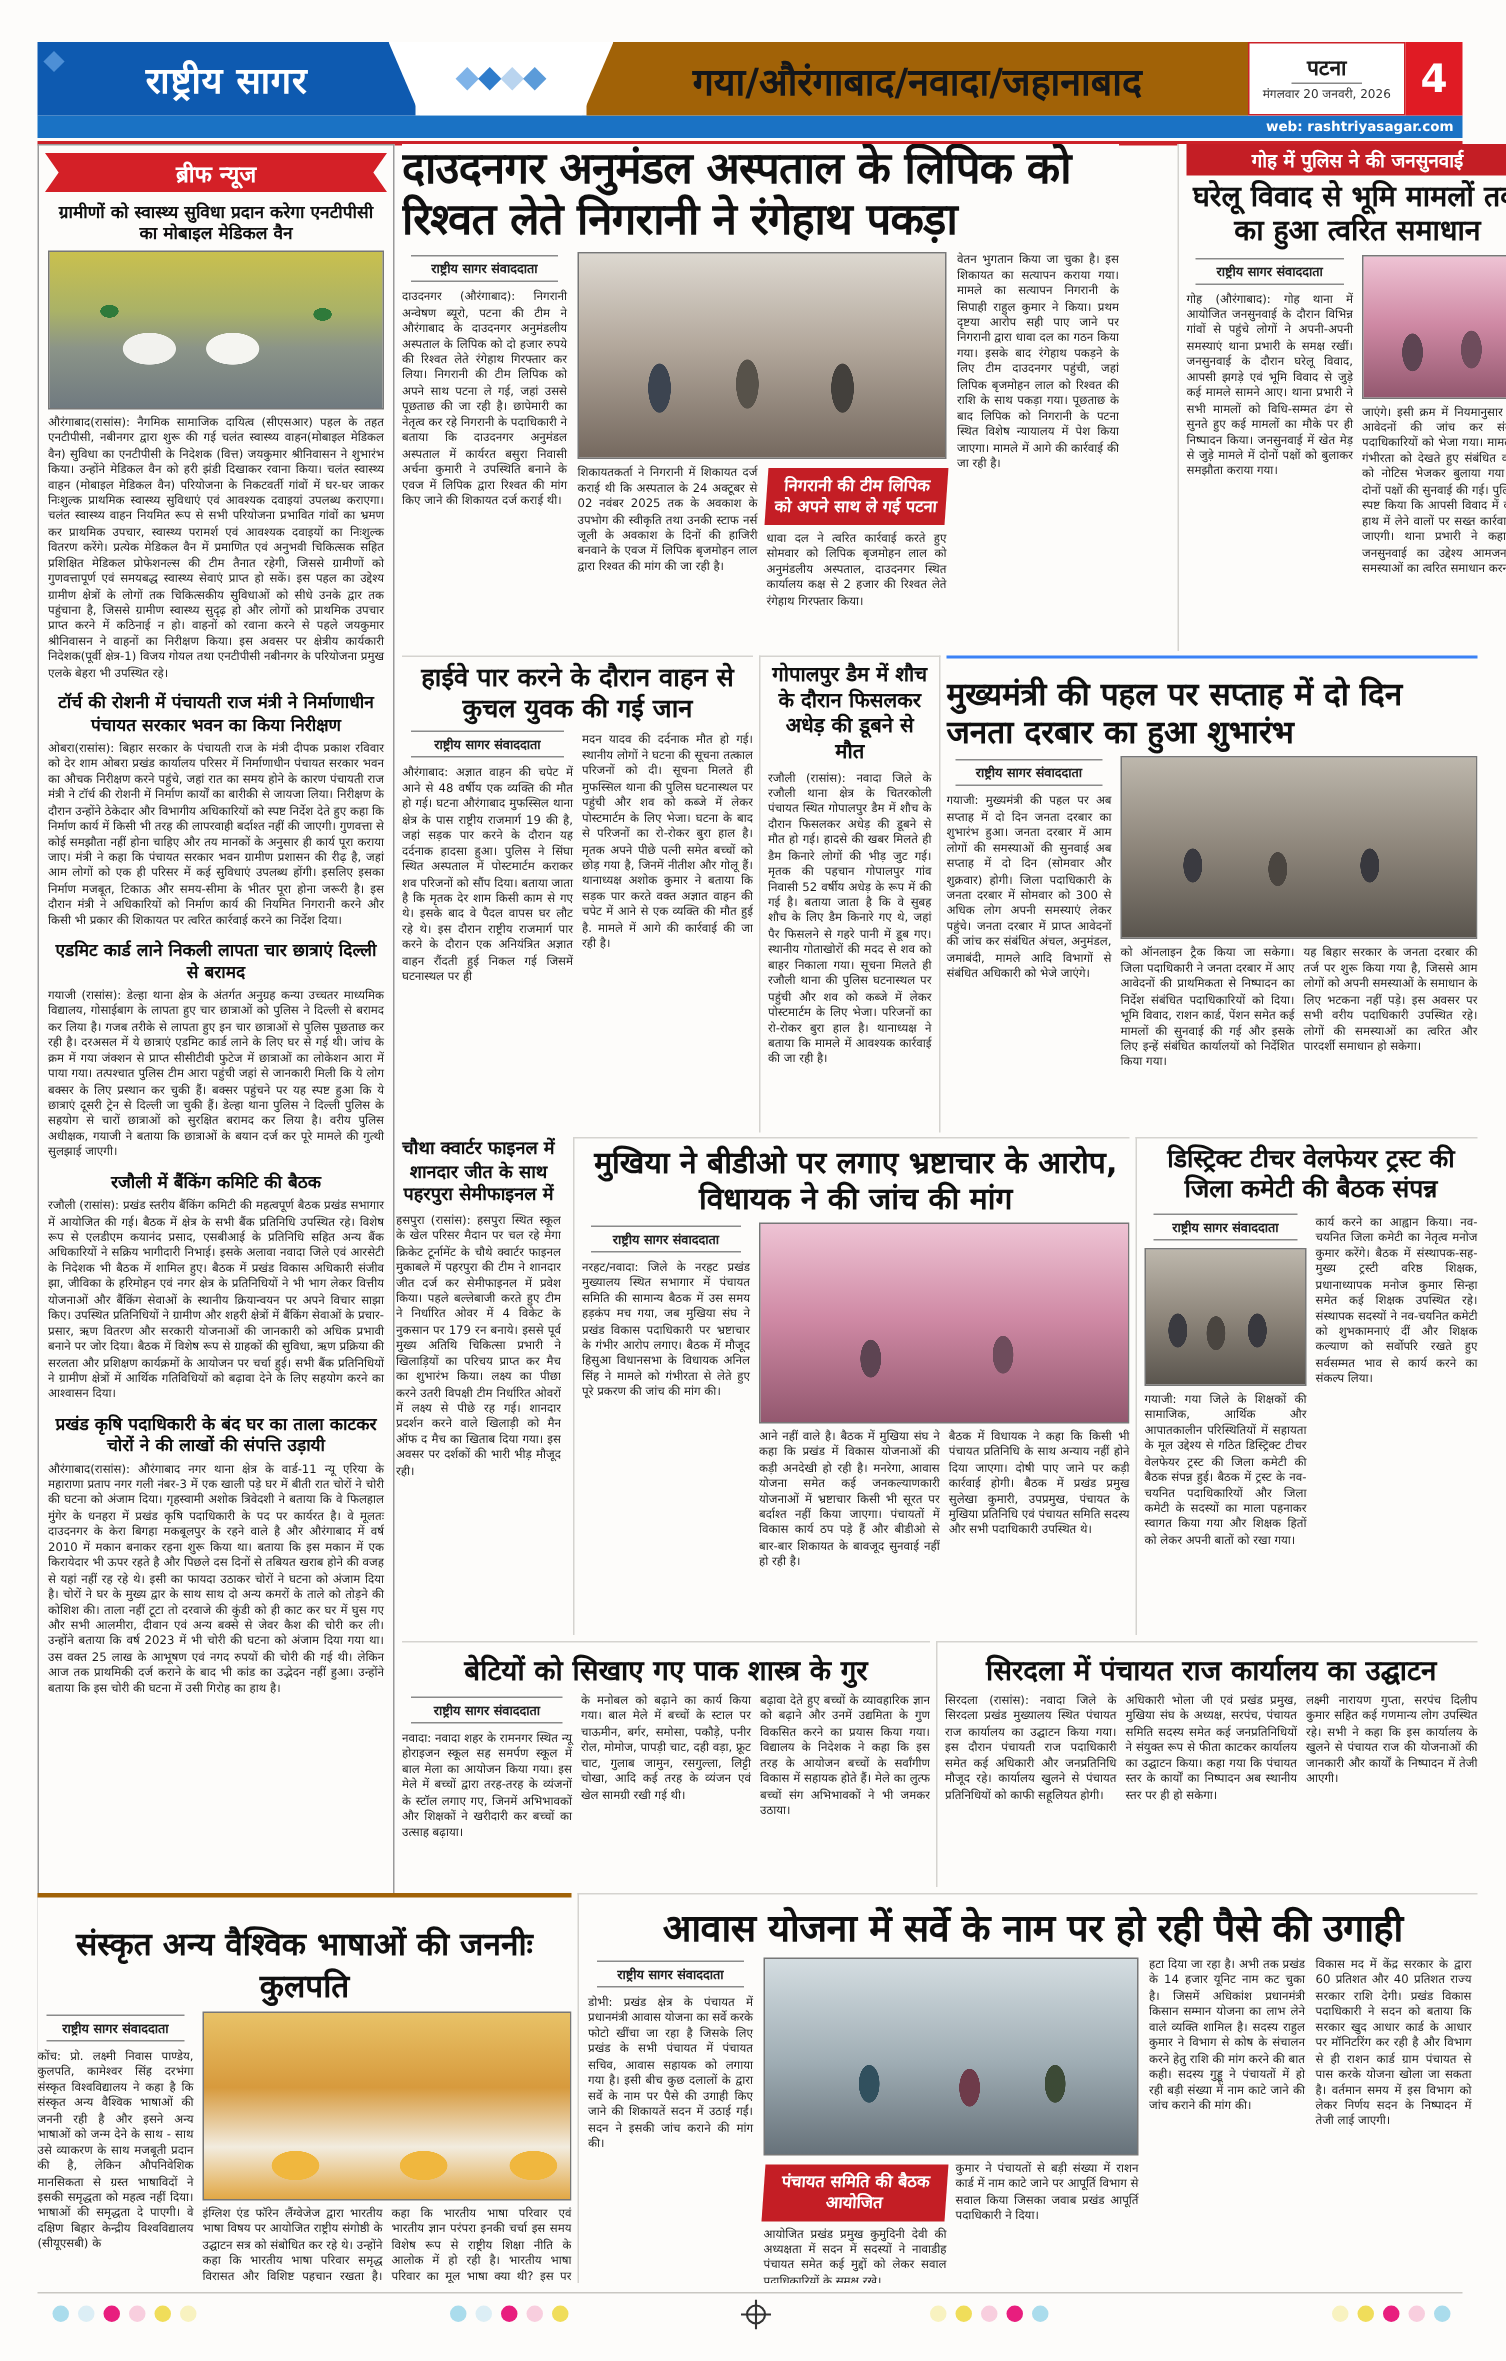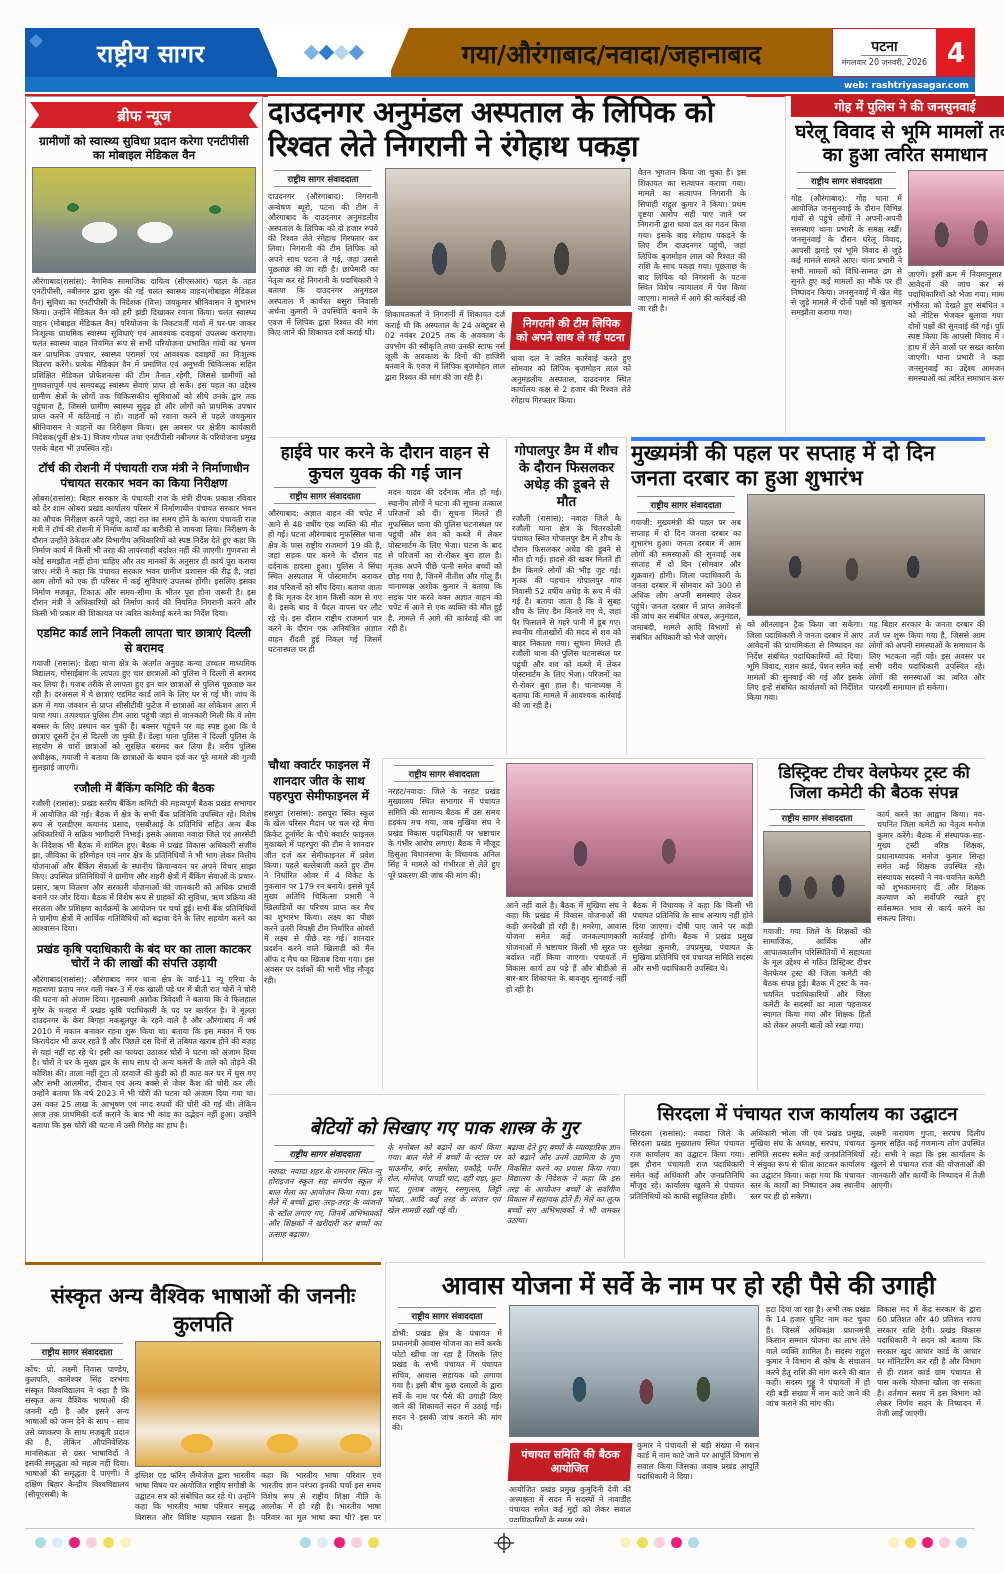--- a/index.html
+++ b/index.html
@@ -79,31 +79,31 @@
   
   #st-daudnagar{left:268px;top:96px;width:478px;height:338px;}
   #st-daudnagar h1{font-size:29px;line-height:1.16;letter-spacing:-.5px;}
   #st-goh{left:785px;top:96px;width:234px;height:338px;border-left:1px solid #d5d3cf;padding-left:5px;box-sizing:border-box;}
   #st-goh h2{font-size:19px;line-height:1.2;text-align:center;margin:2px 4px 4px;}
   #st-highway{left:268px;top:437px;width:234px;height:318px;border-top:1px solid #d5d3cf;padding-top:4px;box-sizing:border-box;}
   #st-highway h2{font-size:17px;line-height:1.22;text-align:center;margin-bottom:2px;}
   #st-gopalpur{left:506px;top:437px;width:121px;height:318px;border-top:1px solid #d5d3cf;
                border-left:1px solid #d5d3cf;border-right:1px solid #d5d3cf;padding:4px 5px 0;box-sizing:border-box;}
   #st-gopalpur h2{font-size:13.5px;line-height:1.25;text-align:center;margin-bottom:4px;}
-  #st-cm{left:631px;top:437px;width:354px;height:318px;border-top:4px solid #3b82f6;padding-top:0;box-sizing:border-box;}
+  #st-cm{left:631px;top:437px;width:354px;height:318px;border-top:2px solid #3b82f6;padding-top:12px;box-sizing:border-box;}
   #st-cm h2{font-size:21px;line-height:1.2;margin-bottom:3px;}
   #st-quarter{left:264px;top:758px;width:110px;height:332px;}
   #st-quarter h3{font-size:12px;line-height:1.3;text-align:center;margin-bottom:4px;}
   #st-mukhiya{left:382px;top:758px;width:371px;height:332px;border-top:1px solid #d5d3cf;
               border-left:1px solid #d5d3cf;padding:4px 0 0 5px;box-sizing:border-box;}
   #st-mukhiya h2{font-size:20px;line-height:1.22;text-align:center;margin-bottom:3px;}
   #st-trust{left:757px;top:758px;width:228px;height:332px;border-top:1px solid #d5d3cf;
             border-left:1px solid #d5d3cf;padding:4px 0 0 5px;box-sizing:border-box;}
   #st-trust h2{font-size:16.5px;line-height:1.24;text-align:center;margin-bottom:3px;}
-  #st-betiyan{left:268px;top:1094px;width:352px;height:164px;border-top:1px solid #d5d3cf;padding-top:19px;box-sizing:border-box;font-style:italic;}
+  #st-betiyan{left:268px;top:1094px;width:352px;height:164px;border-top:1px solid #d5d3cf;padding-top:5px;box-sizing:border-box;}
   #st-betiyan h2{font-size:18.5px;text-align:center;margin-bottom:4px;}
   #st-sirdala{left:624px;top:1094px;width:361px;height:164px;border-top:1px solid #d5d3cf;
               border-left:1px solid #d5d3cf;padding:5px 0 0 5px;box-sizing:border-box;}
   #st-sirdala h2{font-size:18.5px;text-align:center;margin-bottom:4px;}
   #st-sanskrit{left:25px;top:1262px;width:356px;height:260px;border-top:3px solid #a16207;padding-top:16px;box-sizing:border-box;}
   #st-sanskrit h2{font-size:21px;text-align:center;margin-bottom:4px;}
   #st-awas{left:385px;top:1262px;width:600px;height:260px;border-top:1px solid #d5d3cf;
            border-left:1px solid #d5d3cf;padding:4px 0 0 6px;box-sizing:border-box;}
   #st-awas h2{font-size:25px;text-align:center;margin-bottom:4px;letter-spacing:-.3px;}
   .w104{width:104px;flex:none;} .w108{width:108px;flex:none;} .w110{width:110px;flex:none;}
@@ -242,20 +242,21 @@
       </div>
     </div>
   </section>
 
   <section class="story" id="st-quarter">
     <h3>चौथा क्वार्टर फाइनल में शानदार जीत के साथ पहरपुरा सेमीफाइनल में</h3>
     <p class="txt">हसपुरा (रासांस): हसपुरा स्थित स्कूल के खेल परिसर मैदान पर चल रहे मेगा क्रिकेट टूर्नामेंट के चौथे क्वार्टर फाइनल मुकाबले में पहरपुरा की टीम ने शानदार जीत दर्ज कर सेमीफाइनल में प्रवेश किया। पहले बल्लेबाजी करते हुए टीम ने निर्धारित ओवर में 4 विकेट के नुकसान पर 179 रन बनाये। इससे पूर्व मुख्य अतिथि चिकित्सा प्रभारी ने खिलाड़ियों का परिचय प्राप्त कर मैच का शुभारंभ किया। लक्ष्य का पीछा करने उतरी विपक्षी टीम निर्धारित ओवरों में लक्ष्य से पीछे रह गई। शानदार प्रदर्शन करने वाले खिलाड़ी को मैन ऑफ द मैच का खिताब दिया गया। इस अवसर पर दर्शकों की भारी भीड़ मौजूद रही।</p>
   </section>
 
   <section class="story" id="st-mukhiya">
+    <h2>मुखिया ने बीडीओ पर लगाए भ्रष्टाचार के आरोप, विधायक ने की जांच की मांग</h2>
     <div class="cols" style="gap:6px;">
       <div class="w112">
         <div class="byline">राष्ट्रीय सागर संवाददाता</div>
         <p class="txt">नरहट/नवादा: जिले के नरहट प्रखंड मुख्यालय स्थित सभागार में पंचायत समिति की सामान्य बैठक में उस समय हड़कंप मच गया, जब मुखिया संघ ने प्रखंड विकास पदाधिकारी पर भ्रष्टाचार के गंभीर आरोप लगाए। बैठक में मौजूद हिसुआ विधानसभा के विधायक अनिल सिंह ने मामले को गंभीरता से लेते हुए पूरे प्रकरण की जांच की मांग की।</p>
       </div>
       <div style="flex:1;">
         <div class="photo ph-pink" style="width:100%;height:134px;margin-bottom:4px;"></div>
         <div class="cols" style="gap:6px;">
           <p class="txt half">आने नहीं वाले है। बैठक में मुखिया संघ ने कहा कि प्रखंड में विकास योजनाओं की कड़ी अनदेखी हो रही है। मनरेगा, आवास योजना समेत कई जनकल्याणकारी योजनाओं में भ्रष्टाचार किसी भी सूरत पर बर्दाश्त नहीं किया जाएगा। पंचायतों में विकास कार्य ठप पड़े हैं और बीडीओ से बार-बार शिकायत के बावजूद सुनवाई नहीं हो रही है।</p>
           <p class="txt half">बैठक में विधायक ने कहा कि किसी भी पंचायत प्रतिनिधि के साथ अन्याय नहीं होने दिया जाएगा। दोषी पाए जाने पर कड़ी कार्रवाई होगी। बैठक में प्रखंड प्रमुख सुलेखा कुमारी, उपप्रमुख, पंचायत के मुखिया प्रतिनिधि एवं पंचायत समिति सदस्य और सभी पदाधिकारी उपस्थित थे।</p>

